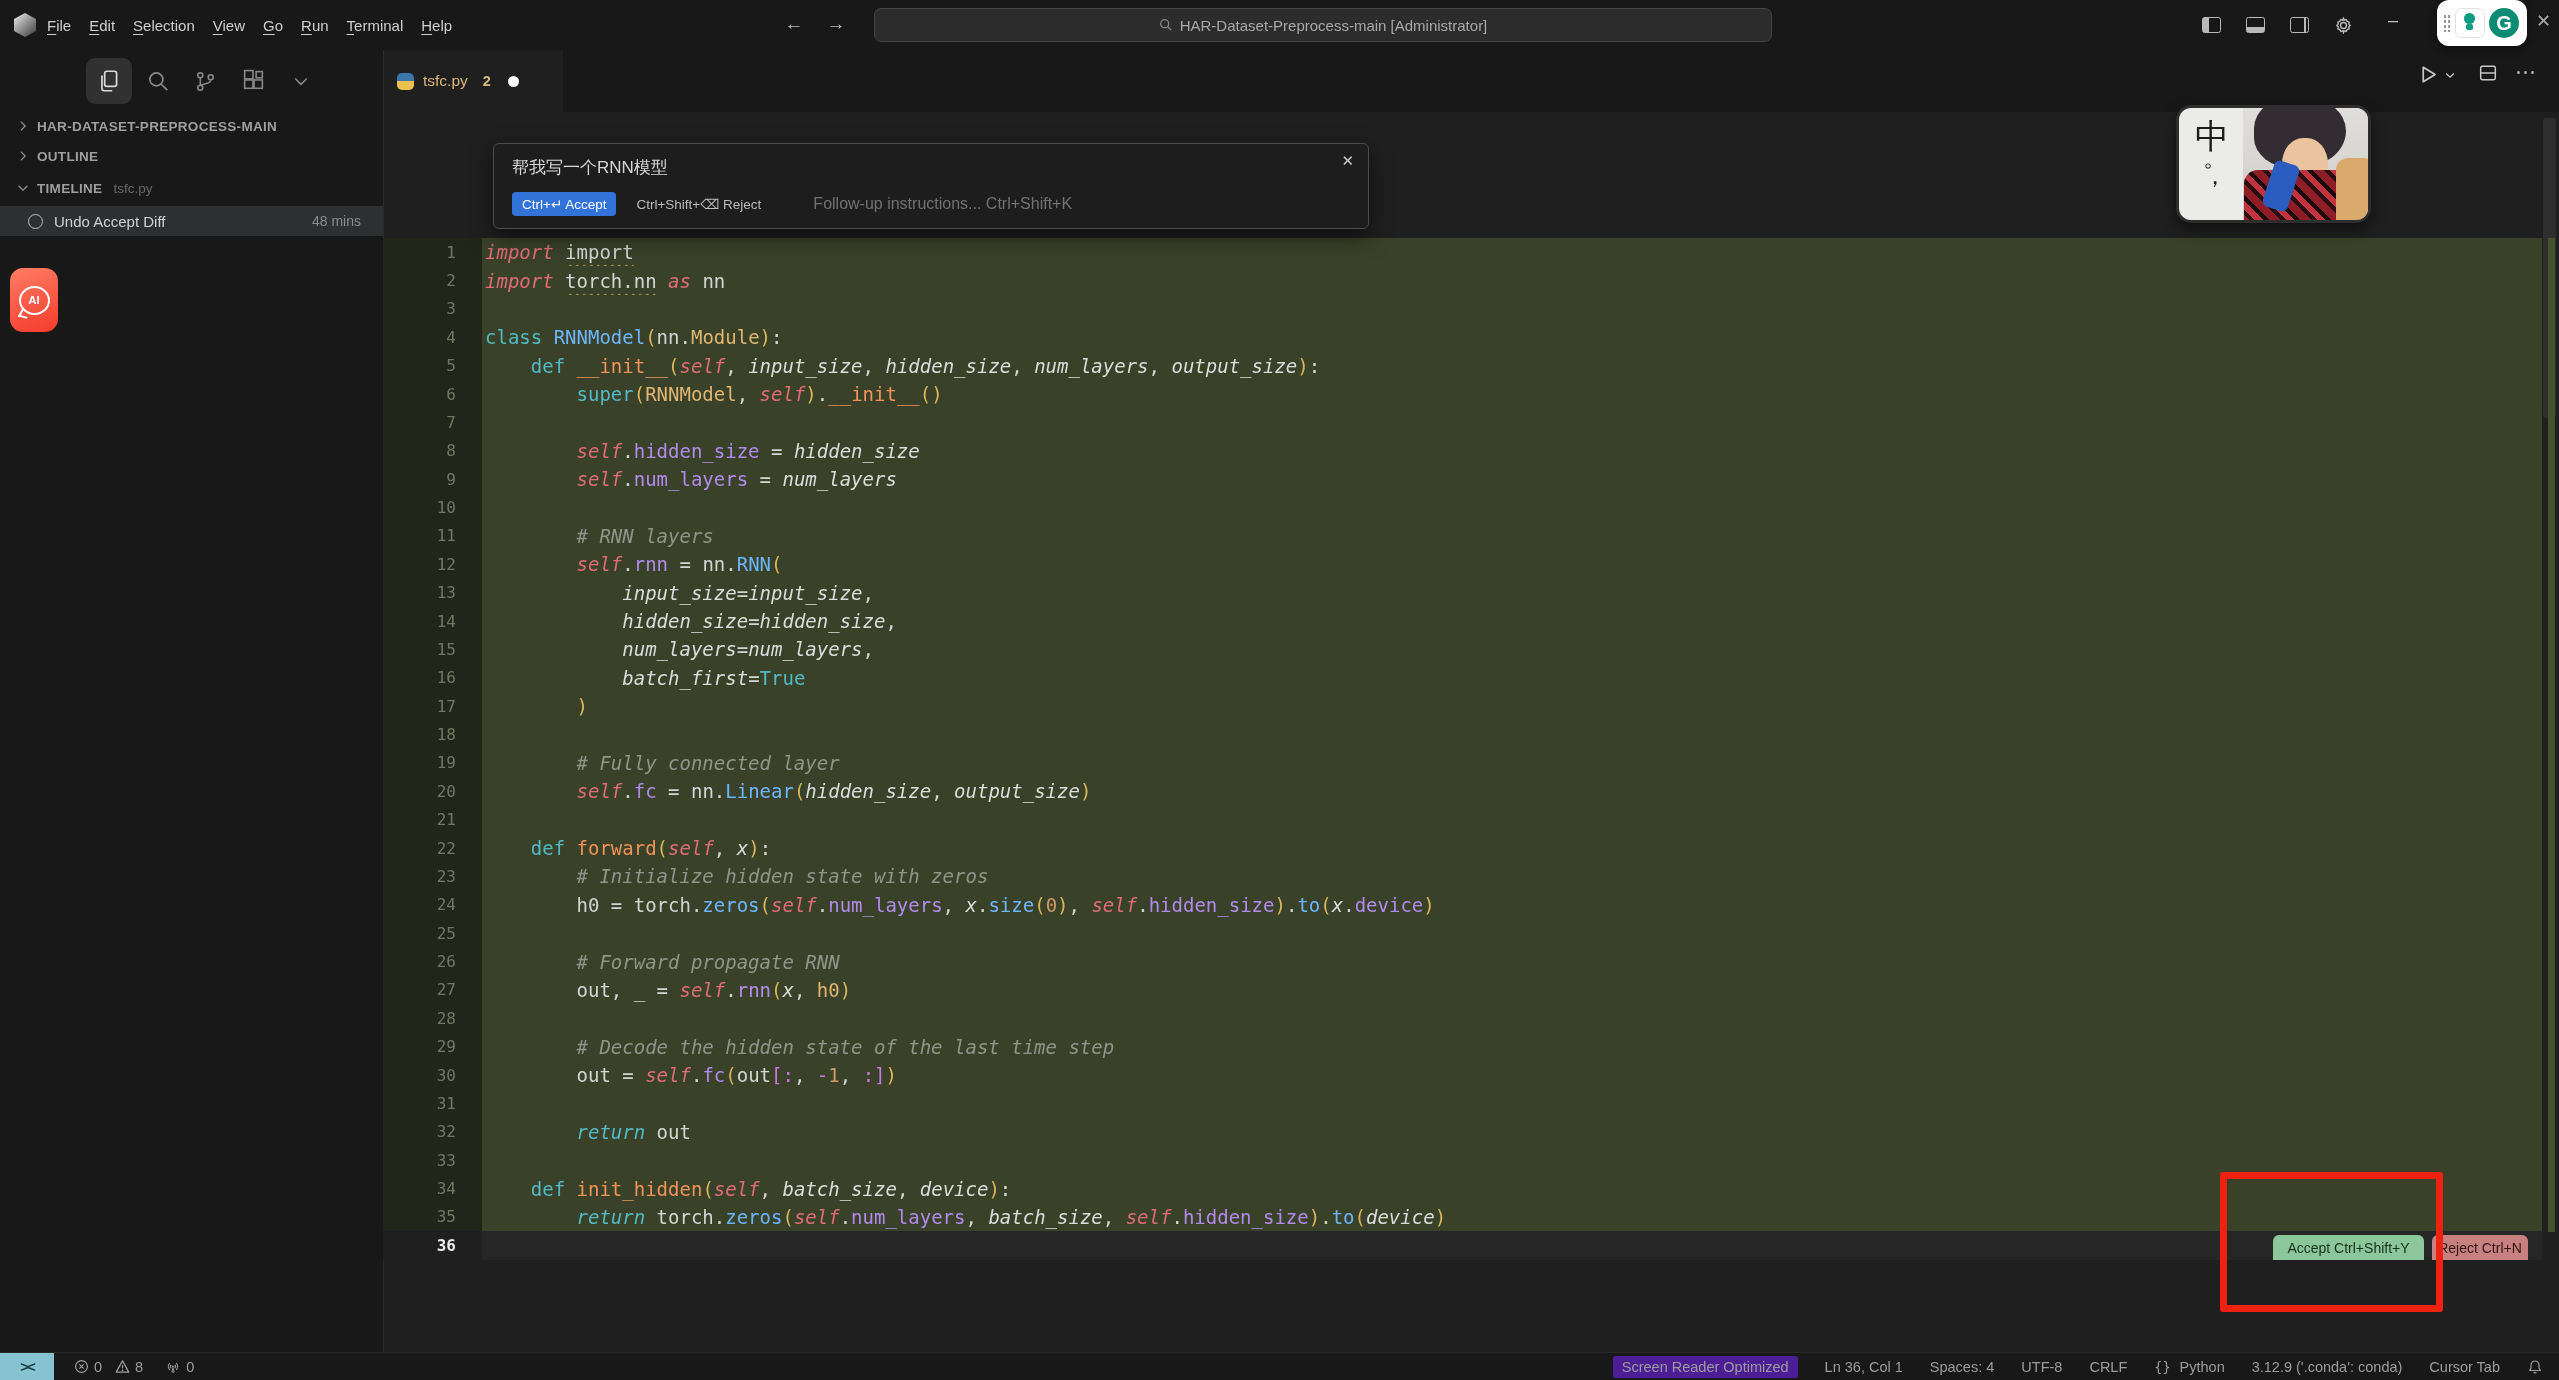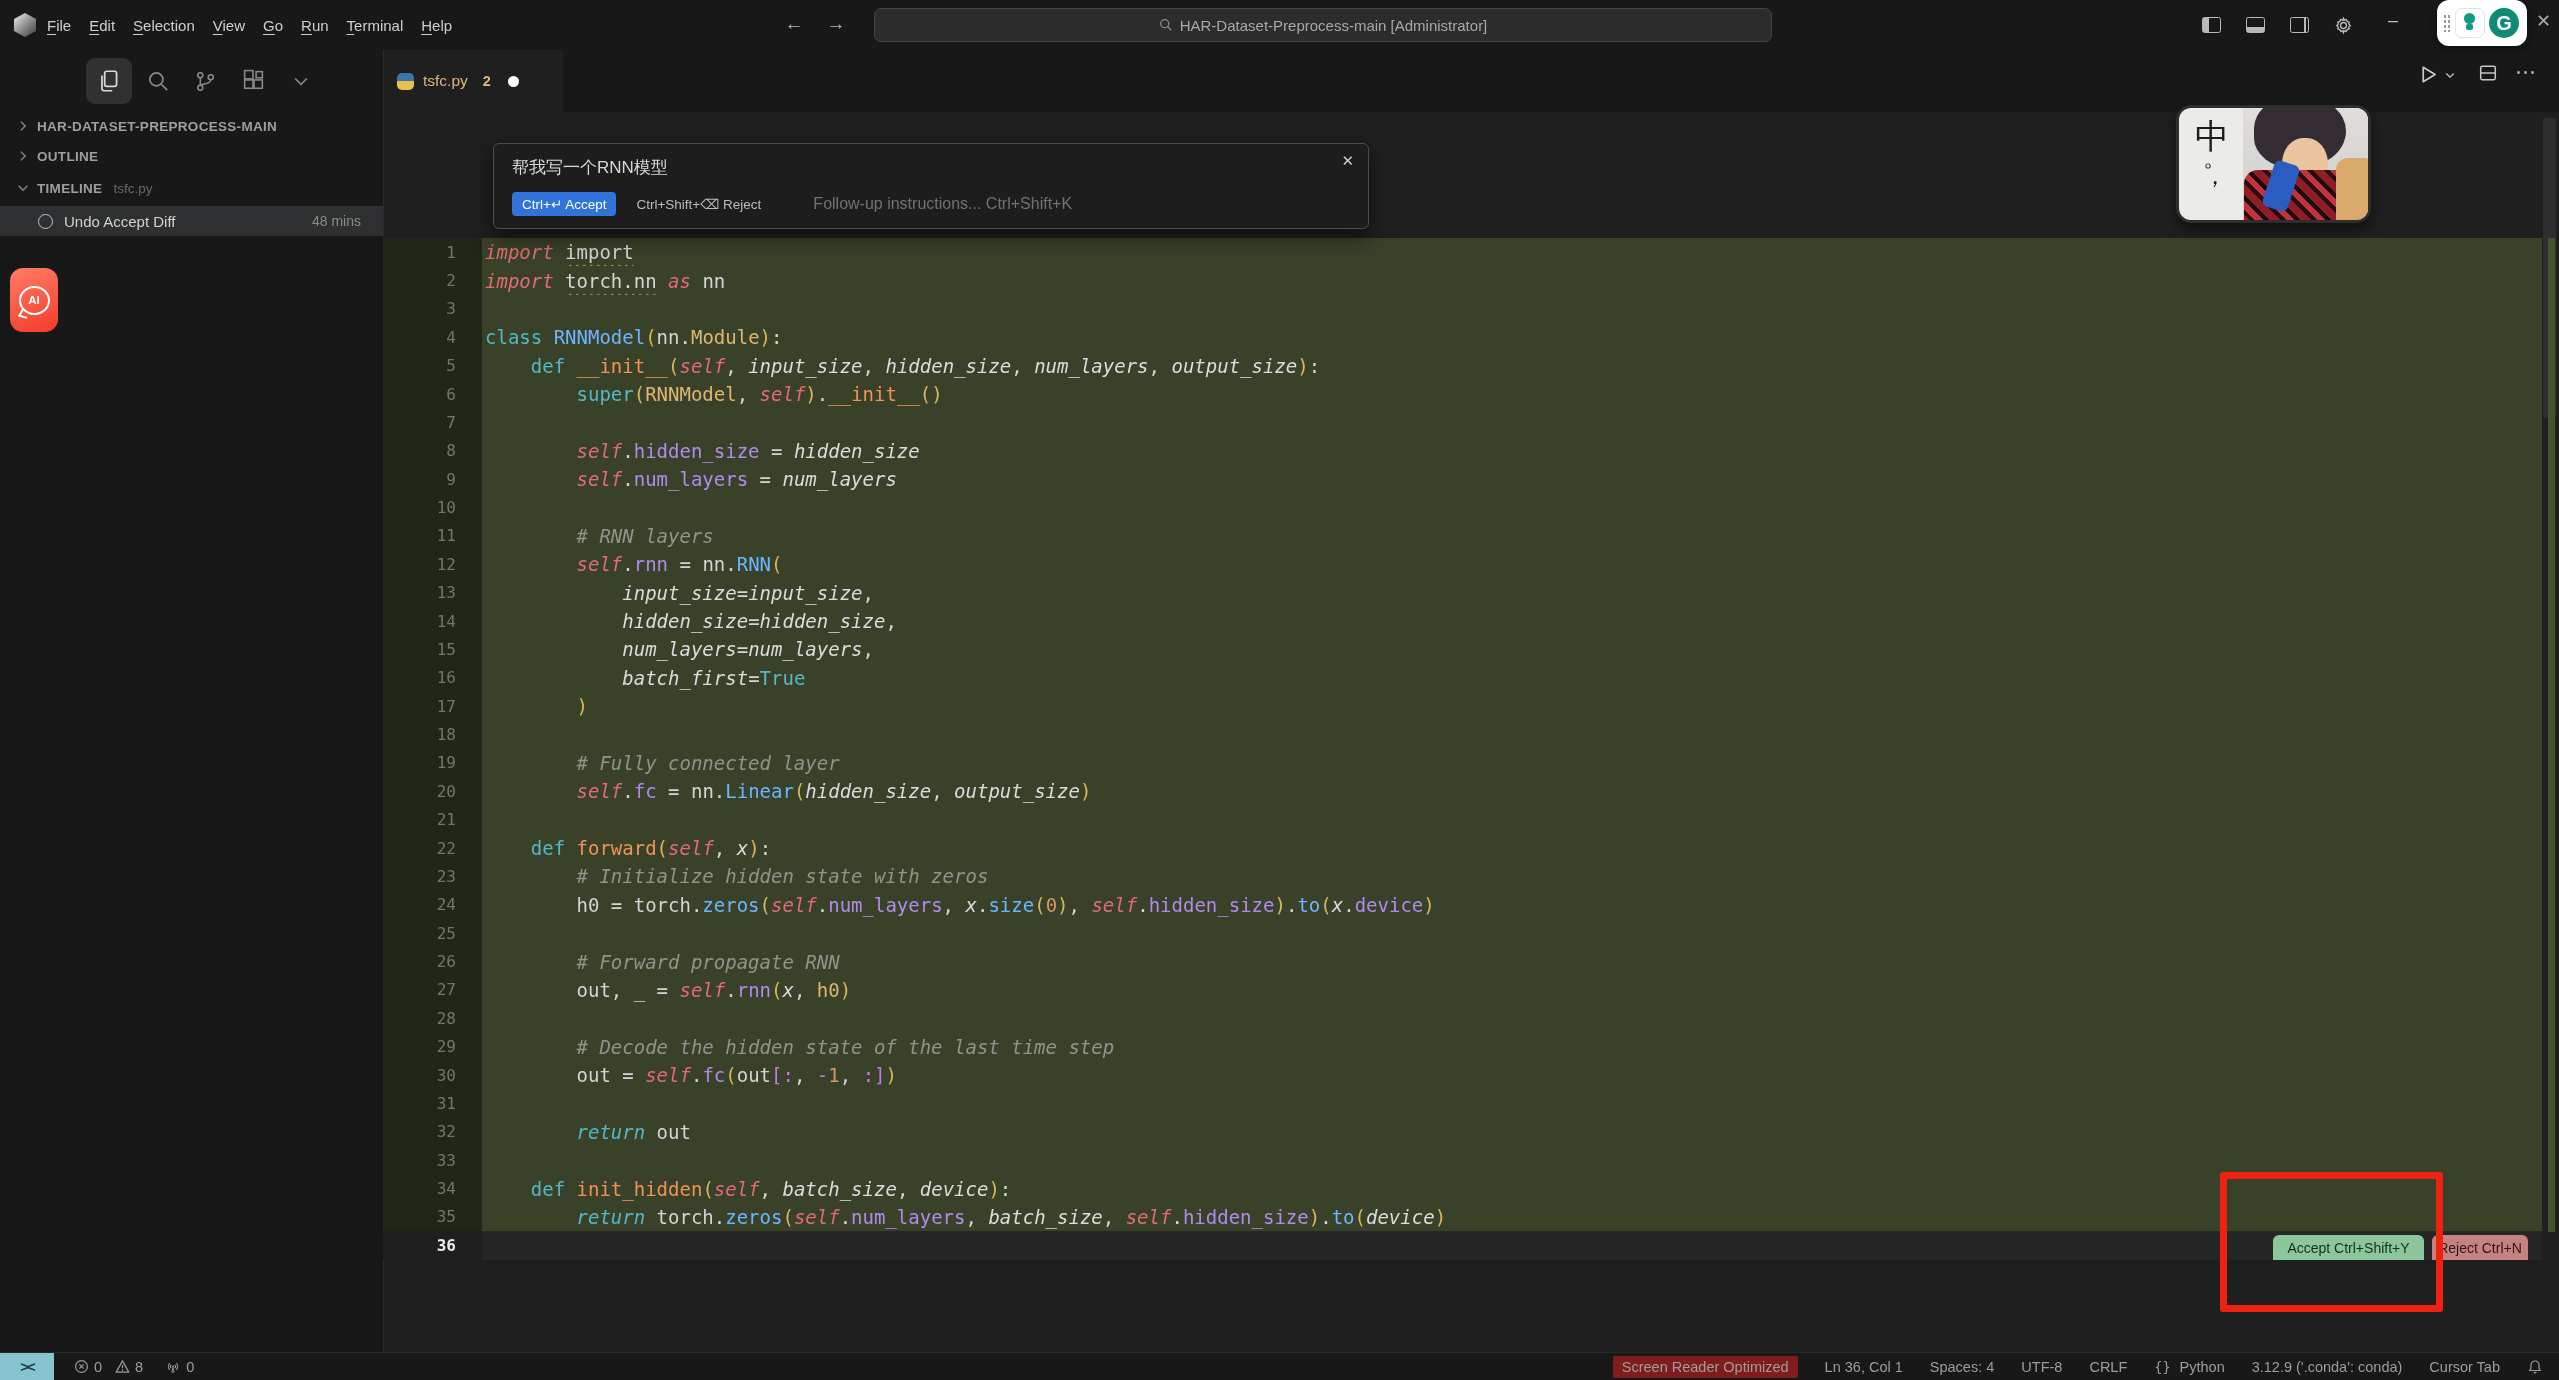--- a/index.html
+++ b/index.html
@@ -56,21 +56,21 @@
   .crumb-sep{color:#7a7a7a;font-size:15px;}
   .py-ico.small{transform:scale(.82);}
 
   
   #sidebar{left:0;top:112px;width:383px;height:1240px;background:#181818;}
   #side-divider{left:383px;top:50px;width:1px;height:1302px;background:#2b2b2b;}
   .side-row{position:absolute;left:0;width:383px;height:28px;display:flex;align-items:center;gap:7px;padding-left:16px;box-sizing:border-box;}
   .side-row .chev{color:#8a8a8a;display:flex;}
   .side-label{color:#9f9f9f;font-weight:bold;font-size:13.5px;letter-spacing:.3px;}
   .side-detail{color:#686868;font-size:13.5px;margin-left:4px;}
-  #timeline-entry{top:94px;height:30px;background:#2d2f30;padding-left:38px;gap:11px;}
+  #timeline-entry{top:94px;height:30px;background:#2d2f30;padding-left:28px;gap:11px;}
   #timeline-entry .circ{width:13px;height:13px;border:1.6px solid #c0c0c0;border-radius:50%;}
   #timeline-label{color:#d2d2d2;font-size:15px;font-weight:normal;}
   #timeline-time{position:absolute;right:22px;color:#8b8b8b;font-size:14px;}
   
   #ai-badge{left:10px;top:268px;width:48px;height:64px;border-radius:13px;z-index:30;
             background:linear-gradient(160deg,#ff7d64,#f43b2d);display:flex;align-items:center;justify-content:center;}
   #ai-badge .bub{width:27px;height:25px;border:2.3px solid #fff;border-radius:50%;display:flex;align-items:center;justify-content:center;position:relative;}
   #ai-badge .bub::after{content:"";position:absolute;left:-1px;bottom:-5px;width:7px;height:7px;background:transparent;
             border-left:2.3px solid #fff;border-bottom:2.3px solid #fff;transform:rotate(15deg) skew(-15deg);}
   #ai-badge .ai-t{color:#fff;font-size:11.5px;font-weight:bold;}
@@ -130,21 +130,21 @@
   #ph-sleeve{right:-4px;bottom:0;width:36px;height:62px;background:#d9aa6b;border-radius:12px 8px 0 0;}
 
   
   #statusbar{left:0;top:1352px;width:2559px;height:28px;background:#181818;border-top:1px solid #2a2a2a;
              display:flex;align-items:center;color:#9d9d9d;font-size:14.5px;box-sizing:border-box;}
   #remote-btn{width:54px;height:28px;background:#85c3d1;color:#1d3a40;display:flex;align-items:center;justify-content:center;
               font-weight:bold;font-size:15px;letter-spacing:-2px;}
   #sb-left{display:flex;align-items:center;gap:22px;margin-left:20px;}
   .sb-item{display:flex;align-items:center;gap:5px;}
   #sb-right{margin-left:auto;display:flex;align-items:center;gap:27px;margin-right:16px;}
-  .sb-boxed{background:#7f1d1d;padding:3px 9px;border-radius:2px;}
+  .sb-boxed{background:#4c1d95;padding:3px 9px;border-radius:2px;}
   .braces{font-family:"DejaVu Sans Mono",monospace;font-size:13.5px;margin-right:4px;}
   svg.ic{display:block;}
 </style>
 </head>
 <body>
 
 <div id="app">
 
   <div id="titlebar" class="abs">
     <div id="logo" class="abs"></div>

